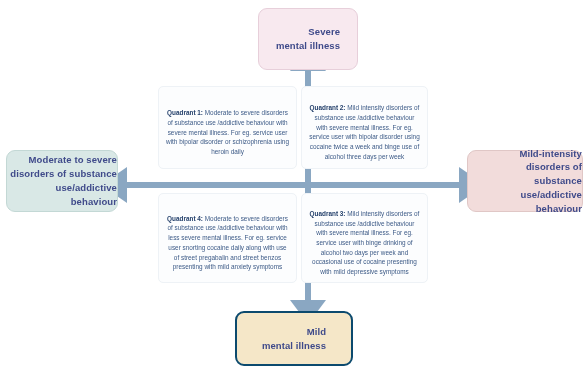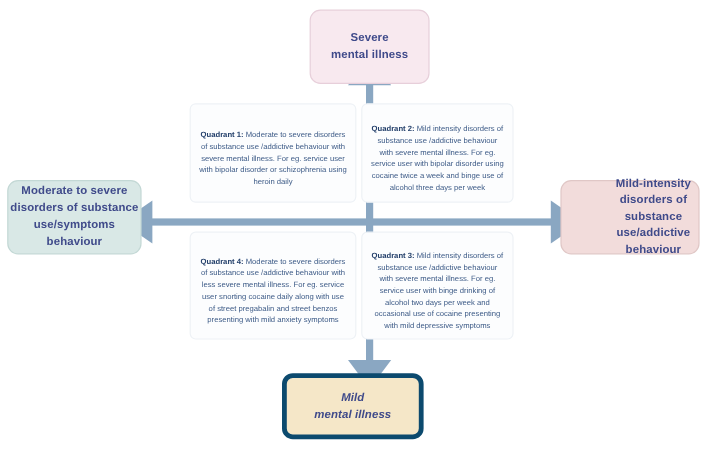--- a/index.html
+++ b/index.html
@@ -6,34 +6,34 @@
   body{
     width:588px;height:374px;background:#ffffff;
     font-family:"Liberation Sans", sans-serif;
     overflow:hidden;position:relative;
   }
   #canvas{position:absolute;left:0;top:0;width:588px;height:374px;}
 
   
   .pole{
     position:absolute;border-radius:9px;
-    display:flex;align-items:center;justify-content:center;text-align:center;
+    display:flex;align-items:center;justify-content:center;text-align:right;
     box-sizing:border-box;
   }
   .pole-text{
     font-size:9.5px;font-weight:bold;line-height:1.45;color:#3f4a8a;
     white-space:pre-line;letter-spacing:.1px;
   }
   #pole-top{
     left:258px;top:8px;width:100px;height:62px;
     background:#f8e9ef;border:1px solid #e7cfda;
   }
   #pole-bottom{
     left:235px;top:311px;width:118px;height:55px;
-    background:#f5e7c8;border:4px solid #0c4a6e;font-style:italic;
+    background:#f5e7c8;border:2px solid #0c4a6e;
   }
   #pole-left{
     left:6px;top:150px;width:112px;height:62px;
     background:#d9e8e6;border:1px solid #c3d8d5;
   }
   #pole-right{
     left:467px;top:150px;width:116px;height:62px;
     background:#f2dcdb;border:1px solid #e0c7c6;padding-left:39px;
   }
 
@@ -98,21 +98,21 @@
   </div>
 
   <div class="pole" id="pole-bottom">
     <span class="pole-text">Mild
 mental illness</span>
   </div>
 
   <div class="pole" id="pole-left">
     <span class="pole-text">Moderate to severe
 disorders of substance
-use/symptoms behaviour</span>
+use/addictive behaviour</span>
   </div>
 
   <div class="pole" id="pole-right">
     <span class="pole-text">Mild-intensity
 disorders of substance
 use/addictive behaviour</span>
   </div>
 
   <div class="quad" id="quad1">
     <div class="quad-text">

